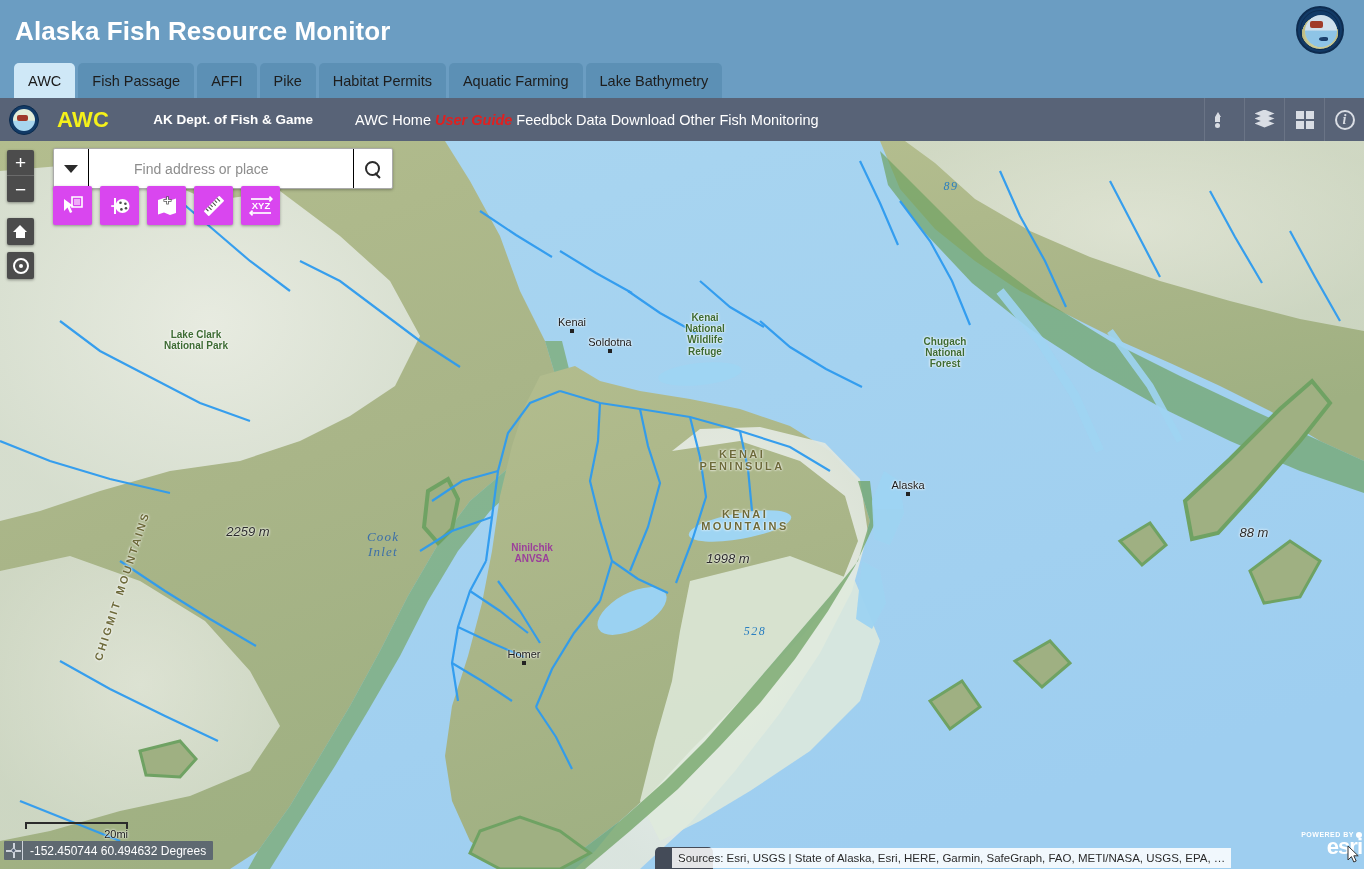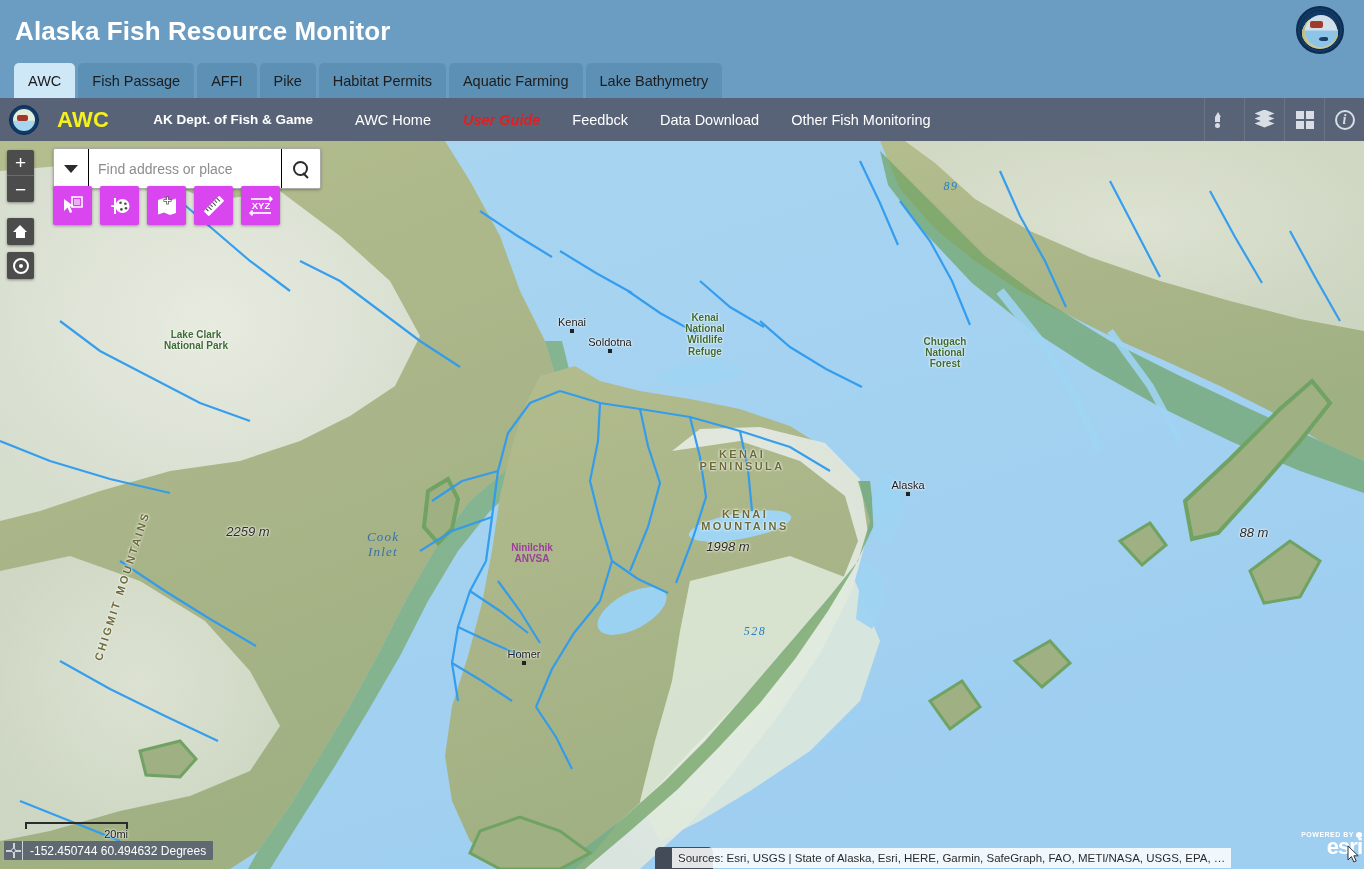--- a/index.html
+++ b/index.html
@@ -84,21 +84,21 @@
     position: absolute; left: 7px; top: 9px; width: 11px; height: 6px;
     background: #a0392a; border-radius: 2px;
   }
   .nav-awc {
     margin-left: 18px; font-size: 22px; font-weight: bold; color: #f5f11a;
     letter-spacing: 0.3px;
   }
   .nav-dept {
     margin-left: 44px; font-size: 13.5px; color: #ffffff; font-weight: bold;
   }
-  .nav-links { margin-left: 42px; display: flex; align-items: center; gap: 32px; }
+  .nav-links { margin-left: 42px; display: flex; align-items: center; gap: 4px; }
   .nav-link { font-size: 14.5px; color: #ffffff; cursor: pointer; white-space: nowrap; }
   .nav-link.guide { color: #e02020; font-style: italic; font-weight: bold; }
   .nav-right { margin-left: auto; display: flex; align-items: stretch; height: 43px; }
   .nav-icon-btn {
     width: 40px; height: 43px;
     display: flex; align-items: center; justify-content: center;
     border-left: 1px solid #6a7486; cursor: pointer;
   }
   .nav-icon-btn:last-child { border-right: 0; }
 
@@ -203,21 +203,21 @@
     border: 2px solid #fff; position: relative;
   }
   .ico-locate::before {
     content: ""; position: absolute; left: 4px; top: 4px;
     width: 4px; height: 4px; background: #fff; border-radius: 50%;
   }
 
   .search-box {
     position: absolute; left: 53px; top: 7px; height: 41px;
     display: flex; background: #fff; border: 1px solid #aaa;
-    border-radius: 2px; box-shadow: 0 1px 3px rgba(0,0,0,.3);
+    border-radius: 2px; box-shadow: 0 1px 3px rgba(0,0,0,.3); gap: 36px;
   }
   .search-drop {
     width: 35px; display: flex; align-items: center; justify-content: center;
     border-right: 1px solid #000; cursor: pointer;
   }
   .caret-down {
     width: 0; height: 0;
     border-left: 7px solid transparent; border-right: 7px solid transparent;
     border-top: 8px solid #2b2b2b;
   }
@@ -542,21 +542,21 @@
         <div class="map-label lbl-region" style="left: 742px; top: 319px; transform: translate(-50%, -50%);">KENAI
 PENINSULA</div>
         <div class="map-label lbl-region" style="left: 745px; top: 379px; transform: translate(-50%, -50%);">KENAI
 MOUNTAINS</div>
         <div class="map-label lbl-region" style="left: 122px; top: 445px; transform: translate(-50%, -50%) rotate(-72deg);">CHIGMIT MOUNTAINS</div>
         <div class="map-label lbl-water" style="left: 383px; top: 404px; transform: translate(-50%, -50%);">Cook
 Inlet</div>
         <div class="map-label lbl-anvsa" style="left: 532px; top: 412px; transform: translate(-50%, -50%);">Ninilchik
 ANVSA</div>
         <div class="map-label lbl-elev" style="left: 248px; top: 391px; transform: translate(-50%, -50%);">2259 m</div>
-        <div class="map-label lbl-elev" style="left: 728px; top: 406px; transform: translate(-50%, -50%);">1998 m</div>
+        <div class="map-label lbl-elev" style="left: 728px; top: 418px; transform: translate(-50%, -50%);">1998 m</div>
         <div class="map-label lbl-elev" style="left: 1254px; top: 392px; transform: translate(-50%, -50%);">88 m</div>
         <div class="map-label lbl-depth" style="left: 951px; top: 46px; transform: translate(-50%, -50%);">89</div>
         <div class="map-label lbl-depth" style="left: 755px; top: 491px; transform: translate(-50%, -50%);">528</div>
       </div>
 
     <div class="zoom-ctrl">
       <div class="zoom-btn plus">+</div>
       <div class="zoom-btn minus">−</div>
     </div>
     <div class="home-btn">

